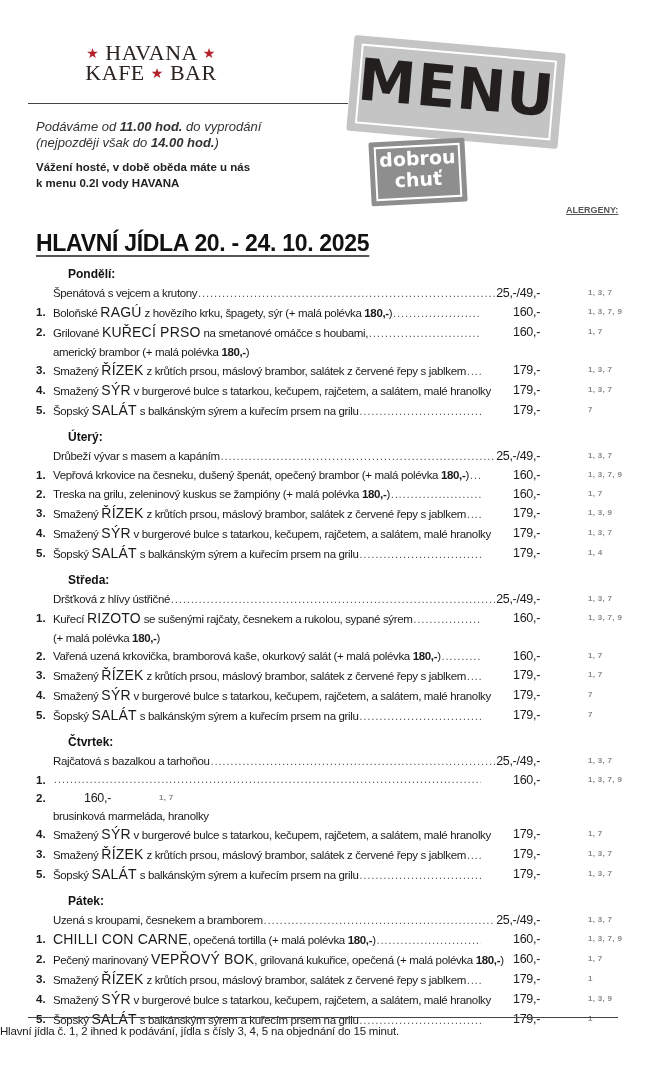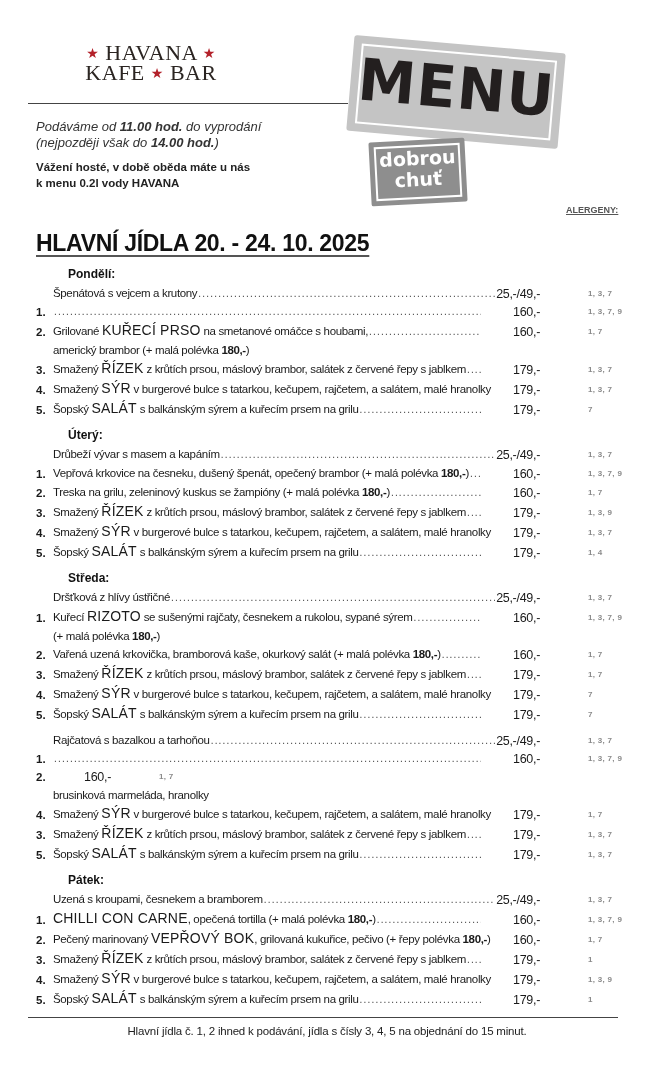--- a/index.html
+++ b/index.html
@@ -66,21 +66,21 @@
   .title {
     position: absolute; left: 36px; top: 230px;
     font-size: 23px; font-weight: bold; color: #111;
     text-decoration: underline; text-decoration-color: #555; text-underline-offset: 4px;
     letter-spacing: -0.3px;
   }
 
   .days { position: absolute; left: 36px; top: 265px; width: 590px; }
   .day { margin-bottom: 7px; }
   .day-name { font-size: 12px; font-weight: bold; height: 19px; line-height: 19px; color: #111; padding-left: 32px; }
-  .item { display: flex; align-items: flex-end; font-size: 11.5px; line-height: 18px; }
+  .item { display: flex; align-items: flex-start; font-size: 11.5px; line-height: 18px; }
   .item .num { width: 17px; font-weight: bold; flex: 0 0 17px; }
   .item .desc { display: flex; flex: 1 1 auto; align-items: baseline; min-width: 0; }
   .item .text { white-space: nowrap; letter-spacing: -0.35px; }
   .item .text .hl { font-size: 14px; letter-spacing: 0.2px; }
   .item .text b { font-weight: bold; }
   .item .dots {
     flex: 1 1 auto; overflow: hidden; white-space: nowrap; color: #444;
     margin: 0 1px; letter-spacing: 1.2px; font-size: 10px;
   }
   .item .dots::after { content: "......................................................................................................................................................................................................................................"; }
@@ -88,21 +88,21 @@
   .item .price.soup { width: auto; }
   .item .allg { width: 38px; flex: 0 0 38px; padding-left: 7px; font-size: 8px; font-weight: bold; color: #8a8a8a; letter-spacing: 0.3px; margin-left: 41px; }
   .cont { padding-left: 17px; font-size: 11.5px; line-height: 18px; letter-spacing: -0.35px; white-space: nowrap; }
   .cont b { font-weight: bold; }
 
   .footer-rule {
     position: absolute; left: 28px; top: 1017px; width: 590px; height: 0;
     border-top: 1.5px solid #444;
   }
   .footer-note {
-    position: absolute; left: 0; width: 654px; top: 1025px; text-align: center;
+    position: absolute; left: 0; width: 654px; top: 1025px; text-align: left;
     font-size: 11.5px; color: #222; letter-spacing: -0.2px;
   }
 </style>
 </head>
 <body>
 
 <div class="logo">
   <span class="row">
     <span class="star">★</span>
     <span>HAVANA</span>
@@ -149,20 +149,21 @@
         <span class="desc">
           <span class="text">Špenátová s vejcem a krutony</span>
           <span class="dots"></span>
         </span>
         <span class="price soup">25,-/49,-</span>
         <span class="allg">1, 3, 7</span>
       </div>
       <div class="item">
         <span class="num">1.</span>
         <span class="desc">
+          <span class="text"><span>Boloňské </span><span class="hl">RAGÚ</span><span> z hovězího krku, špagety, sýr (+ malá polévka </span><b>180,-</b><span>)</span></span>
           <span class="dots"></span>
         </span>
         <span class="price">160,-</span>
         <span class="allg">1, 3, 7, 9</span>
       </div>
       <div class="item">
         <span class="num">2.</span>
         <span class="desc">
           <span class="text"><span>Grilované </span><span class="hl">KUŘECÍ PRSO</span><span> na smetanové omáčce s houbami,</span></span>
           <span class="dots"></span>
@@ -308,20 +309,21 @@
         <span class="num">5.</span>
         <span class="desc">
           <span class="text"><span>Šopský </span><span class="hl">SALÁT</span><span> s balkánským sýrem a kuřecím prsem na grilu</span></span>
           <span class="dots"></span>
         </span>
         <span class="price">179,-</span>
         <span class="allg">7</span>
       </div>
     </div>
     <div class="day">
+      <div class="day-name">Čtvrtek:</div>
       <div class="item">
         <span class="num"></span>
         <span class="desc">
           <span class="text">Rajčatová s bazalkou a tarhoňou</span>
           <span class="dots"></span>
         </span>
         <span class="price soup">25,-/49,-</span>
         <span class="allg">1, 3, 7</span>
       </div>
       <div class="item">
@@ -382,21 +384,21 @@
         <span class="desc">
           <span class="text"><span class="hl">CHILLI CON CARNE</span><span>, opečená tortilla (+ malá polévka </span><b>180,-</b><span>)</span></span>
           <span class="dots"></span>
         </span>
         <span class="price">160,-</span>
         <span class="allg">1, 3, 7, 9</span>
       </div>
       <div class="item">
         <span class="num">2.</span>
         <span class="desc">
-          <span class="text"><span>Pečený marinovaný </span><span class="hl">VEPŘOVÝ BOK</span><span>, grilovaná kukuřice, pečivo (+ řepy polévka </span><b>180,-</b><span>)</span></span>
+          <span class="text"><span>Pečený marinovaný </span><span class="hl">VEPŘOVÝ BOK</span><span>, grilovaná kukuřice, opečená (+ malá polévka </span><b>180,-</b><span>)</span></span>
           <span class="dots"></span>
         </span>
         <span class="price">160,-</span>
         <span class="allg">1, 7</span>
       </div>
       <div class="item">
         <span class="num">3.</span>
         <span class="desc">
           <span class="text"><span>Smažený </span><span class="hl">ŘÍZEK</span><span> z krůtích prsou, máslový brambor, salátek z červené řepy s jablkem</span></span>
           <span class="dots"></span>

